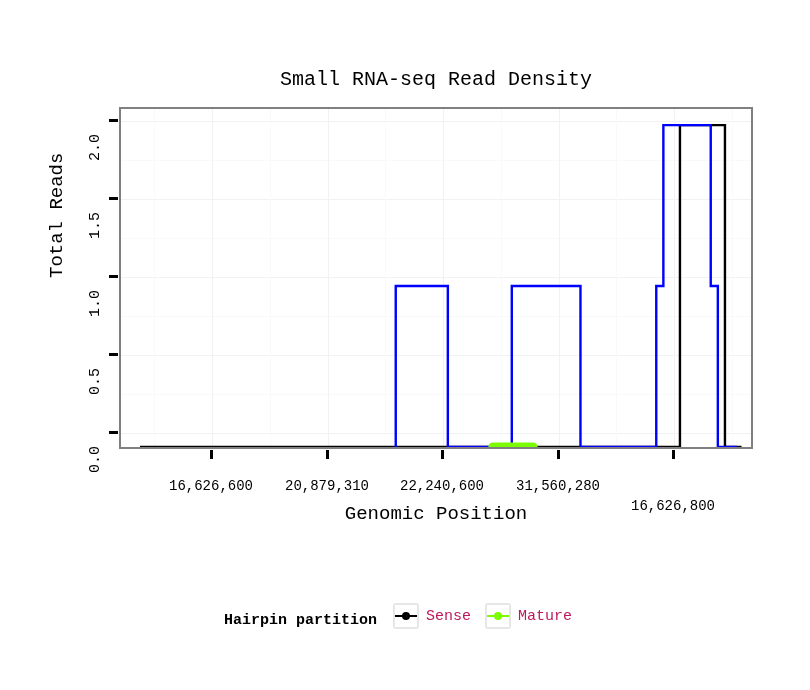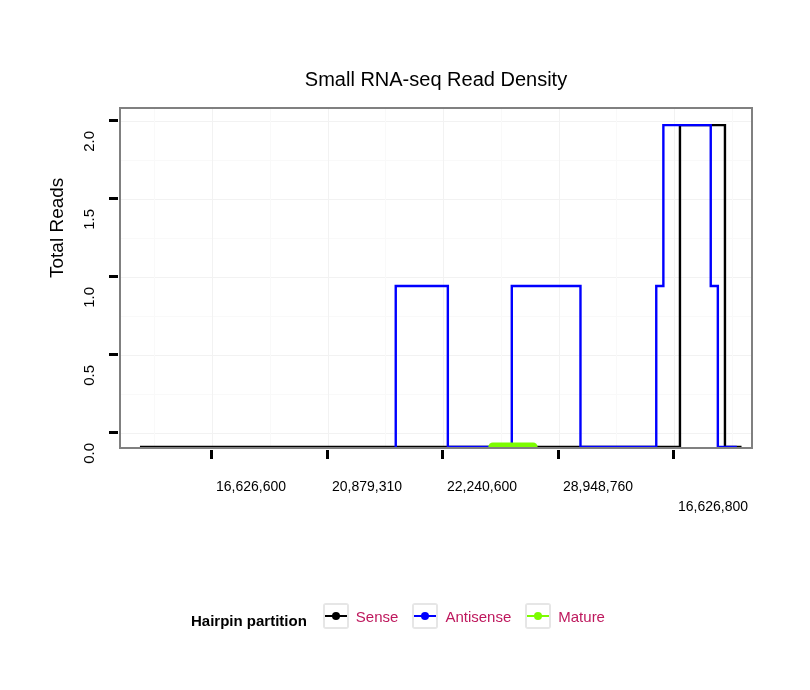--- a/index.html
+++ b/index.html
@@ -8,21 +8,21 @@
   }
   body {
     width: 810px; height: 690px;
     font-family: "Liberation Sans", sans-serif;
     overflow: hidden;
     position: relative;
   }
   #figure {
     position: absolute;
     left: 0; top: 0;
-    width: 810px; height: 508px;
+    width: 810px; height: 508px; font-family: Liberation Mono, monospace;
   }
   
   #chart-title {
     position: absolute;
     left: 119px; top: 68px;
     width: 634px;
     text-align: center;
     font-size: 20px;
     color: #000000;
     white-space: nowrap;
@@ -87,21 +87,20 @@
     position: absolute;
     width: 3px; height: 9px;
     background: #000000;
   }
   .x-tick-label {
     position: absolute;
     font-size: 14px;
     color: #000000;
     white-space: nowrap;
     transform: translateX(-50%);
-    margin-left: 40px;
   }
   #x-axis-title {
     position: absolute;
     left: 119px; top: 503px;
     width: 634px;
     text-align: center;
     font-size: 19px;
     color: #000000;
     white-space: nowrap;
   }
@@ -217,47 +216,39 @@
   <div>
     <div class="x-tick-mark" style="left:210px; top:450px;"></div>
     <div class="x-tick-mark" style="left:326px; top:450px;"></div>
     <div class="x-tick-mark" style="left:441px; top:450px;"></div>
     <div class="x-tick-mark" style="left:557px; top:450px;"></div>
     <div class="x-tick-mark" style="left:672px; top:450px;"></div>
 
     <div class="x-tick-label" style="left:211px; top:478px;">16,626,600</div>
     <div class="x-tick-label" style="left:327px; top:478px;">20,879,310</div>
     <div class="x-tick-label" style="left:442px; top:478px;">22,240,600</div>
-    <div class="x-tick-label" style="left:558px; top:478px;">28,948,760</div>
+    <div class="x-tick-label" style="left:558px; top:478px;">31,560,280</div>
     <div class="x-tick-label" style="left:673px; top:498px;">16,626,800</div>
   </div>
 
+  <div id="x-axis-title">Genomic Position</div>
 
   <div id="legend">
     <div id="legend-title">Hairpin partition</div>
 
     <div class="legend-entry">
       <div class="legend-key">
         <div class="legend-key-inner">
           <div class="legend-key-line" style="background:#000000;"></div>
           <div class="legend-key-dot" style="background:#000000;"></div>
         </div>
       </div>
       <div class="legend-label">Sense</div>
     </div>
 
-    <div class="legend-entry">
-      <div class="legend-key">
-        <div class="legend-key-inner">
-          <div class="legend-key-line" style="background:#0000FF;"></div>
-          <div class="legend-key-dot" style="background:#0000FF;"></div>
-        </div>
-      </div>
-      <div class="legend-label">Antisense</div>
-    </div>
 
     <div class="legend-entry">
       <div class="legend-key">
         <div class="legend-key-inner">
           <div class="legend-key-line" style="background:#7CFC00;"></div>
           <div class="legend-key-dot" style="background:#7CFC00;"></div>
         </div>
       </div>
       <div class="legend-label">Mature</div>
     </div>

